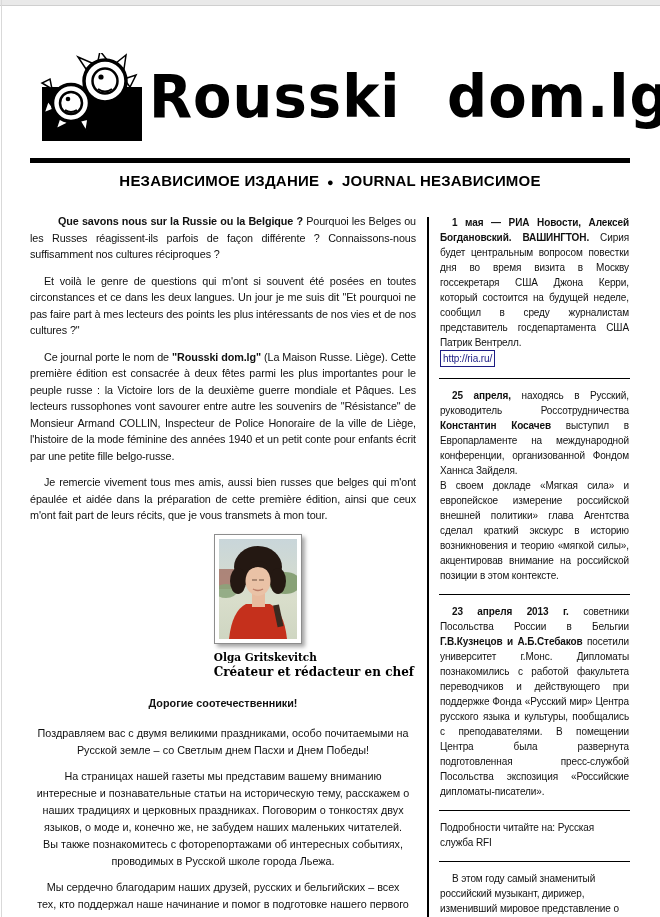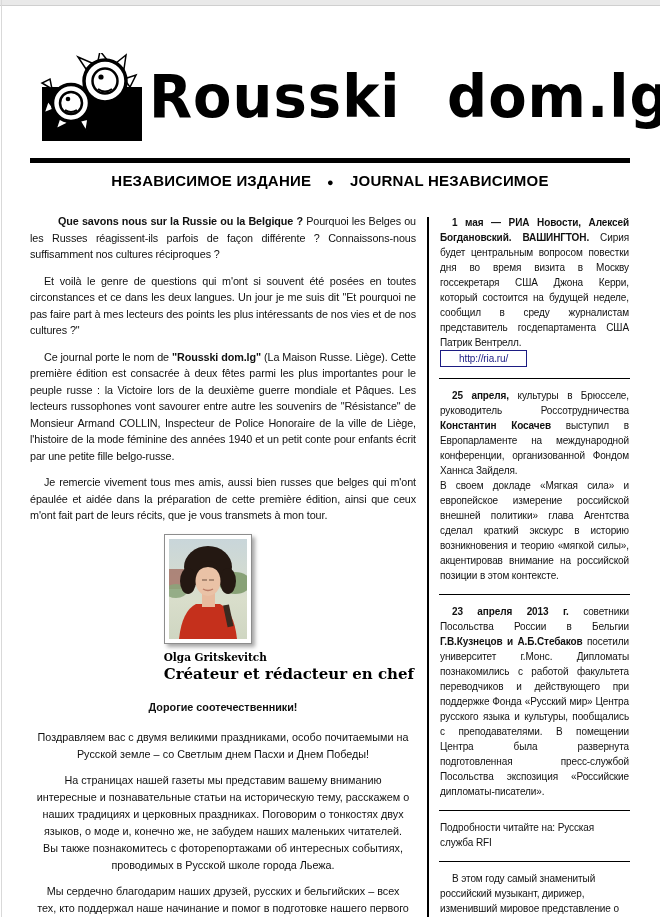--- a/index.html
+++ b/index.html
@@ -10,21 +10,21 @@
   .scan-left{position:absolute;top:0;left:1px;width:1px;height:917px;background:#d9d9d9;}
   .page{position:relative;width:600px;margin:0 auto;padding:52px 0 0 0;}
 
   
   .logo-row{display:flex;align-items:center;gap:5px;padding-left:10px;height:92px;}
   .logo-icon{flex:0 0 auto;line-height:0;}
   .logo-text{font-family:"DejaVu Sans",sans-serif;font-weight:bold;
              font-size:56px;line-height:0.95;letter-spacing:1px;word-spacing:26px;
              color:#000;transform:scaleY(1.04);transform-origin:bottom left;white-space:nowrap;}
   .masthead-rule{height:5px;background:#000;margin-top:14px;}
-  .tagline{display:flex;justify-content:center;align-items:center;gap:16px;
+  .tagline{display:flex;justify-content:center;align-items:center;gap:8px;
            margin-top:9px;font-weight:bold;font-size:15px;letter-spacing:0.2px;color:#000;}
   .tagline .dot{font-size:11px;position:relative;top:1px;}
 
   
   .content{display:flex;margin-top:24px;}
   .left-col{width:386px;flex:0 0 386px;}
   .col-divider{flex:0 0 0;border-left:2px solid #000;margin:4px 0 0 11px;}
   .right-col{flex:1 1 auto;margin-left:10px;min-width:0;}
 
   
@@ -33,37 +33,37 @@
   .left-col p.fr.p-first{text-indent:28px;}
   b{font-weight:bold;}
 
   
   .photo-row{display:flex;justify-content:flex-end;padding-right:2px;margin-top:2px;}
   figure{margin:0;text-align:left;}
   .photo-frame{display:inline-block;background:#fff;padding:4px;border:1px solid #8d8d8d;
                box-shadow:3px 3px 4px rgba(0,0,0,0.35);line-height:0;}
   figcaption{margin-top:7px;font-family:"DejaVu Serif",serif;font-weight:bold;color:#000;}
   .cap-name{font-size:10.5px;}
-  .cap-role{font-size:15px;margin-top:2px;}
+  .cap-role{font-size:12px;margin-top:2px;}
 
   
   .address{margin-top:16px;text-align:center;font-size:10.8px;line-height:17px;padding:0 6px;}
   .address p{margin:0 0 9px;}
   .addr-heading{font-weight:bold;margin-bottom:13px !important;}
 
   
   .news-item{padding:9px 1px 11px;border-bottom:1.5px solid #000;
              font-size:10px;line-height:15px;letter-spacing:-0.1px;}
   .news-item:first-child{padding-top:2px;}
   .news-item:last-child{border-bottom:none;}
   .news-item p{margin:0;}
   .news-item p.just{text-align:justify;}
   .news-item p.ind{text-indent:12px;}
   a.boxed-link{display:inline-block;color:#1b1b82;border:1px solid #1b1b82;
-               padding:0 18px;text-decoration:none;cursor:pointer;}
+               padding:0 2px;text-decoration:none;cursor:pointer;}
 </style>
 </head>
 <body>
 
 <div class="scan-top"></div>
 <div class="scan-left"></div>
 
 <div class="page">
 
   <header>
@@ -162,21 +162,21 @@
     <div class="col-divider"></div>
 
     <aside class="right-col">
 
       <article class="news-item">
         <p class="just ind"><b>1 мая — РИА Новости, Алексей Богдановский. ВАШИНГТОН.</b><span> Сирия будет центральным вопросом повестки дня во время визита в Москву госсекретаря США Джона Керри, который состоится на будущей неделе, сообщил в среду журналистам представитель госдепартамента США Патрик Вентрелл.</span></p>
         <a class="boxed-link">http://ria.ru/</a>
       </article>
 
       <article class="news-item">
-        <p class="just ind"><b>25 апреля,</b><span> культуры в Брюсселе, руководитель Россотрудничества </span><b>Константин Косачев</b><span> выступил в Европарламенте на международной конференции, организованной Фондом Ханнса Зайделя.</span></p>
+        <p class="just ind"><b>25 апреля,</b><span> находясь в Русский, руководитель Россотрудничества </span><b>Константин Косачев</b><span> выступил в Европарламенте на международной конференции, организованной Фондом Ханнса Зайделя.</span></p>
         <p class="just"><span>В своем докладе «Мягкая сила» и европейское измерение российской внешней политики» глава Агентства сделал краткий экскурс в историю возникновения и теорию «мягкой силы», акцентировав внимание на российской позиции в этом контексте.</span></p>
       </article>
 
       <article class="news-item">
         <p class="just ind"><b>23 апреля 2013 г.</b><span> советники Посольства России в Бельгии </span><b>Г.В.Кузнецов и А.Б.Стебаков</b><span> посетили университет г.Монс. Дипломаты познакомились с работой факультета переводчиков и действующего при поддержке Фонда «Русский мир» Центра русского языка и культуры, пообщались с преподавателями. В помещении Центра была развернута подготовленная пресс-службой Посольства экспозиция «Российские дипломаты-писатели».</span></p>
       </article>
 
       <article class="news-item">
         <p><span>Подробности читайте на: Русская служба RFI</span></p>
       </article>

